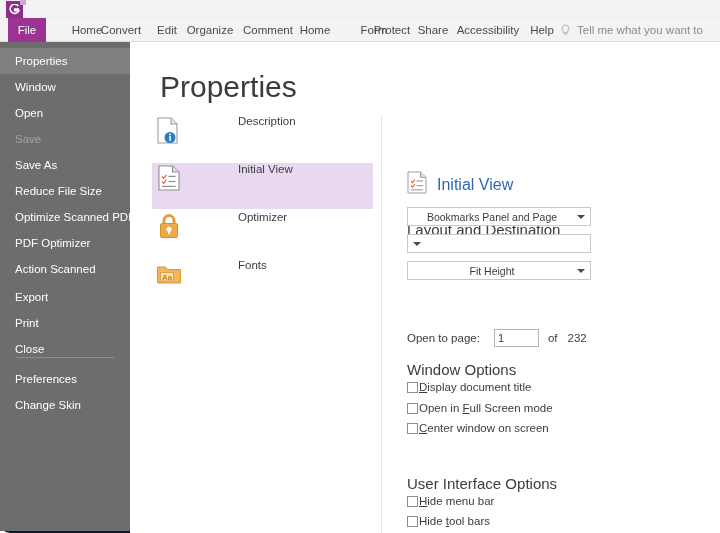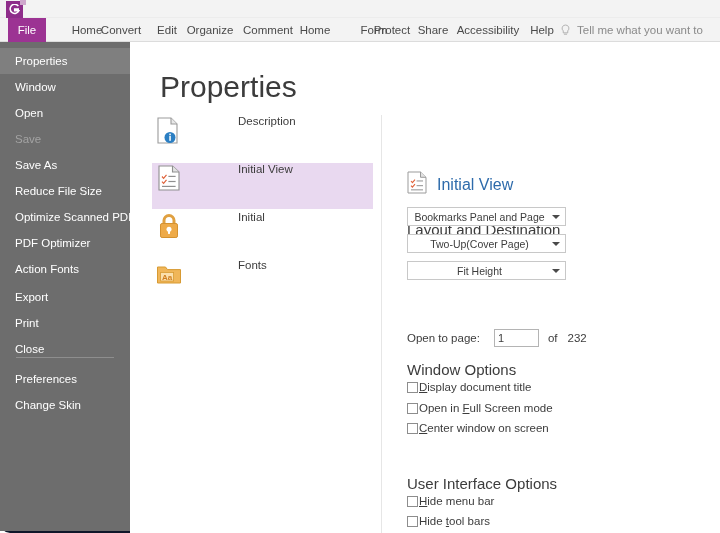--- a/index.html
+++ b/index.html
@@ -133,21 +133,21 @@
   .detail-head .dh-title {
     font-size: 16px; color: #2e6bab;
   }
   .section-label {
     position: absolute; left: 25px;
     font-size: 15px; color: #3c3c3c;
     white-space: nowrap;
   }
   .dropdown {
     position: absolute; left: 25px;
-    width: 159px; height: 19px;
+    width: 184px; height: 19px;
     background: #ffffff;
     border: 1px solid #c8c8c8;
     display: flex; align-items: center;
     cursor: default;
   }
   .dd-text {
     flex: 1 1 auto;
     text-align: center;
     font-size: 10.5px;
     color: #3c3c3c;
@@ -242,21 +242,21 @@
   <div class="sidebar">
     <div id="sidebar-slot">
         <div class="side-item active" style="top: 6px;">Properties</div>
         <div class="side-item" style="top: 32px;">Window</div>
         <div class="side-item" style="top: 58px;">Open</div>
         <div class="side-item disabled" style="top: 84px; text-align: right;">Save</div>
         <div class="side-item" style="top: 110px;">Save As</div>
         <div class="side-item" style="top: 136px;">Reduce File Size</div>
         <div class="side-item" style="top: 162px;">Optimize Scanned PDF</div>
         <div class="side-item" style="top: 188px;">PDF Optimizer</div>
-        <div class="side-item" style="top: 214px;">Action Fonts</div>
+        <div class="side-item" style="top: 214px;">Action Scanned</div>
         <div class="side-item" style="top: 242px;">Export</div>
         <div class="side-item" style="top: 268px;">Print</div>
         <div class="side-item" style="top: 294px;">Close</div>
         <div class="side-item" style="top: 324px;">Preferences</div>
         <div class="side-item" style="top: 350px;">Change Skin</div>
       </div>
     <div class="side-sep" id="side-sep" style="top: 315px;"></div>
   </div>
 
   <div class="content">
@@ -294,21 +294,21 @@
         </div>
         <div class="cat-item" style="top: 96px;">
           <span class="cat-icon">
             <svg width="24" height="26" viewBox="0 0 24 26">
               <path d="M7 11 V7.5 A5 5 0 0 1 17 7.5 V11" fill="none" stroke="#e0a040" stroke-width="3"></path>
               <rect x="3.5" y="10.5" width="17" height="14" rx="1.6" fill="#eeaa48" stroke="#d4912f" stroke-width="1"></rect>
               <circle cx="12" cy="16.3" r="2.5" fill="#ffffff"></circle>
               <rect x="11" y="16.3" width="2" height="4.6" fill="#ffffff"></rect>
             </svg>
           </span>
-          <span class="cat-label">Initial</span>
+          <span class="cat-label">Optimizer</span>
         </div>
         <div class="cat-item" style="top: 144px;">
           <span class="cat-icon">
             <svg width="26" height="24" viewBox="0 0 26 24">
               <path d="M1.5 5 H9.5 L11.5 7.6 H24.5 V21 H1.5 Z" fill="#f0b659" stroke="#d79a33" stroke-width="1"></path>
               <rect x="4.6" y="10.4" width="13" height="8.6" fill="#fbe0ad" stroke="#d79a33" stroke-width="0.8"></rect>
               <text x="11" y="17.6" font-family="Liberation Sans, sans-serif" font-size="8" font-weight="bold" fill="#d07e1f" text-anchor="middle">Aa</text>
             </svg>
           </span>
           <span class="cat-label">Fonts</span>
@@ -335,21 +335,20 @@
       <div class="section-label" style="top:106px">Layout and Destination</div>
 
       <div id="dd-slot">
           <div class="dropdown" style="top: 92px;">
             <span class="dd-text">Bookmarks Panel and Page</span>
             <span class="dd-arrow">
               <i></i>
             </span>
           </div>
           <div class="dropdown" style="top: 119px;">
-            <span class="dd-text">Two-Up(Cover Page)</span>
             <span class="dd-arrow">
               <i></i>
             </span>
           </div>
           <div class="dropdown" style="top: 146px;">
             <span class="dd-text">Fit Height</span>
             <span class="dd-arrow">
               <i></i>
             </span>
           </div>

